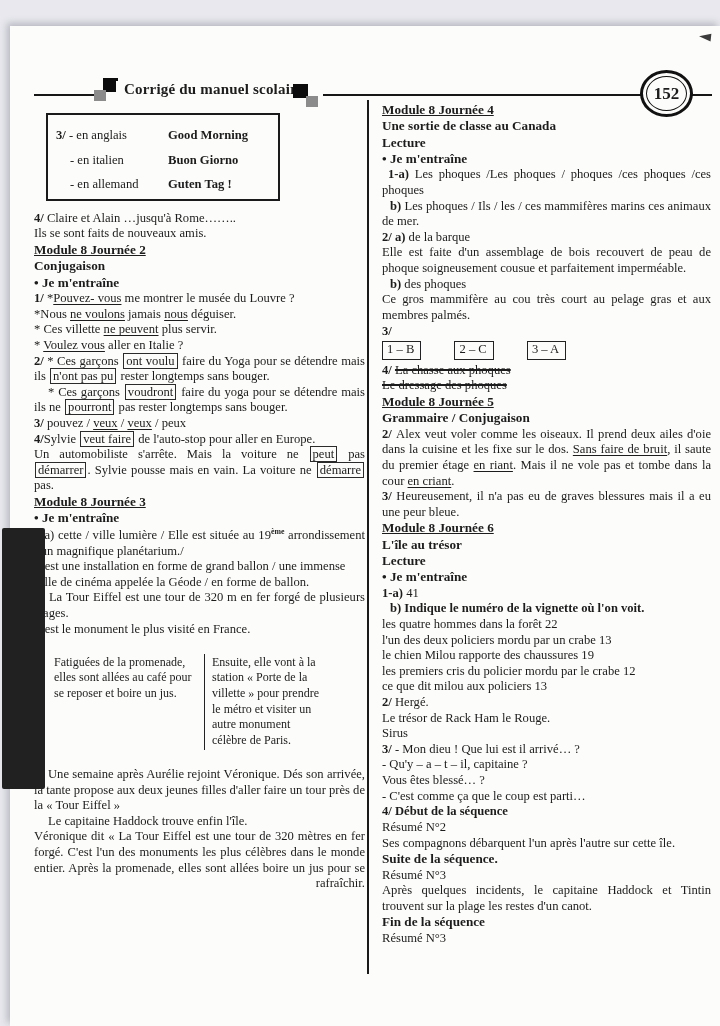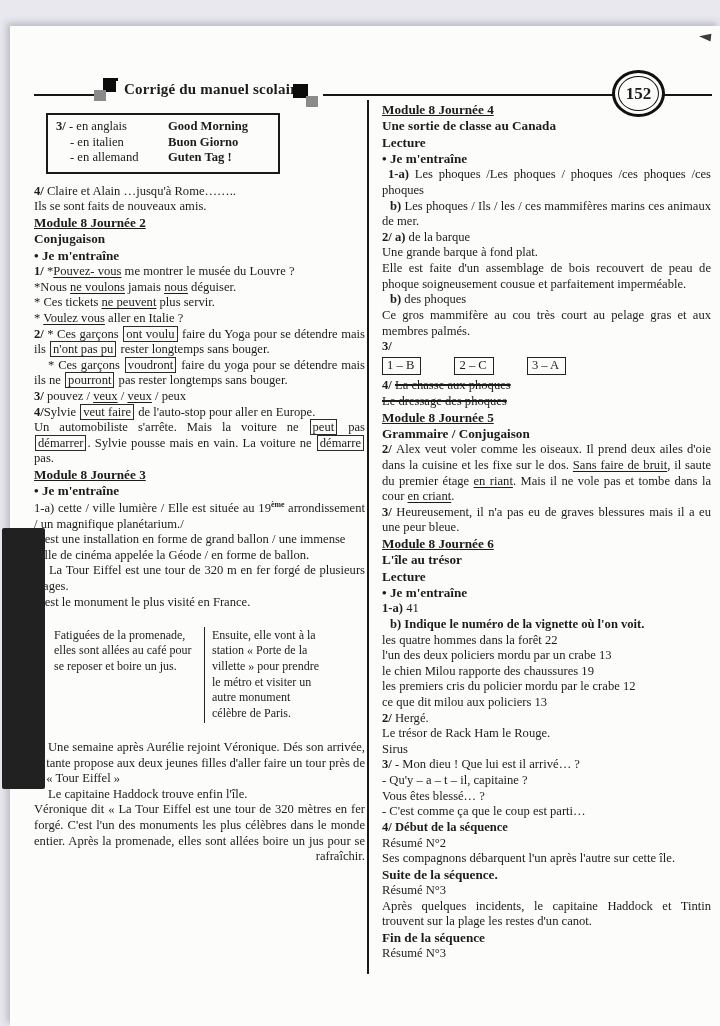--- a/index.html
+++ b/index.html
@@ -26,21 +26,21 @@
   .orn-left  .sq-gray  { left:0; top:12px; }
   .orn-right { left:283px; top:58px; }
   .orn-right .sq-black { left:0; top:0; }
   .orn-right .sq-gray  { left:13px; top:12px; }
   .doc-title {
     position:absolute; left:106px; top:55px;
     font-size:15px; font-weight:bold; letter-spacing:.2px;
     background:#fcfcfa; padding:0 8px 2px 8px; white-space:nowrap;
   }
   .pagenum {
-    position:absolute; left:602px; top:44px; width:53px; height:47px;
+    position:absolute; left:630px; top:44px; width:53px; height:47px;
     border:3px solid #111; border-radius:50%; background:#fcfcfa;
     display:flex; align-items:center; justify-content:center;
   }
   .pagenum-inner {
     width:41px; height:35px; border:1.5px solid #111; border-radius:50%;
     display:flex; align-items:center; justify-content:center;
     font-weight:bold; font-size:17px;
   }
   .cursor-arrow {
     position:absolute; left:699px; top:33px; width:0; height:0;
@@ -72,21 +72,21 @@
   .sg-b  { font-weight:bold; }
   .sg-u  { text-decoration:underline; text-underline-offset:2px; }
   .sg-st { text-decoration:line-through; text-decoration-thickness:2px; }
   .sg-bx { border:1.5px solid #2b2b2b; padding:0 2px; margin:0 1px; }
   .sg-sup{ vertical-align:super; font-size:.62em; font-weight:bold; }
   
   .ansbox {
     border:2px solid #1a1a1a; width:234px; margin:5px 0 10px 12px;
     padding:4px 8px 6px 8px;
   }
-  .ansbox .row { display:flex; }
+  .ansbox .row { display:flex;margin-top:9px; }
   .ansbox .lang { width:112px; flex:none; }
   .ansbox .lang.shift { padding-left:14px; }
   .ansbox .word { font-weight:bold; }
   
   .cbox { display:flex; width:278px; margin:1px 0 1px 20px; }
   .cbox .cell { font-size:12px; line-height:1.3; padding:1px 7px 2px 0; }
   .cbox .cell-l { width:150px; flex:none; }
   .cbox .cell-r { border-left:1.5px solid #222; padding-left:7px; width:128px; }
   
   .pairrow { margin:2px 0 3px 0; }
@@ -136,21 +136,21 @@
 
       <p><span class="sg-b">4/ </span><span>Claire et Alain …jusqu'à Rome……..</span></p>
       <p>Ils se sont faits de nouveaux amis.</p>
 
       <p class="mod">Module 8 Journée 2</p>
       <p class="sub">Conjugaison</p>
       <p class="sub">• Je m'entraîne</p>
 
       <p><span class="sg-b">1/ </span><span>*</span><span class="sg-u">Pouvez- vous</span><span> me montrer le musée du Louvre ?</span></p>
       <p class="ind10"><span>*Nous </span><span class="sg-u">ne voulons</span><span> jamais </span><span class="sg-u">nous</span><span> déguiser.</span></p>
-      <p class="ind10"><span>* Ces tickets </span><span class="sg-u">ne peuvent</span><span> plus servir.</span></p>
+      <p class="ind10"><span>* Ces villette </span><span class="sg-u">ne peuvent</span><span> plus servir.</span></p>
       <p class="ind10"><span>* </span><span class="sg-u">Voulez vous</span><span> aller en Italie ?</span></p>
 
       <p class="just"><span class="sg-b">2/ </span><span>* Ces garçons </span><span class="sg-bx">ont voulu</span><span> faire du Yoga pour se détendre mais ils </span><span class="sg-bx">n'ont pas pu</span><span> rester longtemps sans bouger.</span></p>
       <p class="just tindent"><span>* Ces garçons </span><span class="sg-bx">voudront</span><span> faire du yoga pour se détendre mais ils ne </span><span class="sg-bx">pourront</span><span> pas rester longtemps sans bouger.</span></p>
 
       <p><span class="sg-b">3/ </span><span>pouvez / </span><span class="sg-u">veux</span><span> / </span><span class="sg-u">veux</span><span> / peux</span></p>
 
       <p class="just"><span class="sg-b">4/</span><span>Sylvie </span><span class="sg-bx">veut faire</span><span> de l'auto-stop pour aller en Europe.</span></p>
       <p class="just"><span>Un automobiliste s'arrête. Mais la voiture ne </span><span class="sg-bx">peut</span><span> pas </span><span class="sg-bx">démarrer</span><span>. Sylvie pousse mais en vain. La voiture ne </span><span class="sg-bx">démarre</span><span> pas.</span></p>
 
@@ -177,21 +177,20 @@
     <div class="col col-right">
 
       <p class="mod">Module 8 Journée 4</p>
       <p class="sub">Une sortie de classe au Canada</p>
       <p class="sub">Lecture</p>
       <p class="sub">• Je m'entraîne</p>
 
       <p class="just" style="text-indent:6px"><span class="sg-b">1-a) </span><span>Les phoques /Les phoques / phoques /ces phoques /ces phoques</span></p>
       <p class="just" style="text-indent:8px"><span class="sg-b">b) </span><span>Les phoques / Ils / les / ces mammifères marins ces animaux de mer.</span></p>
       <p><span class="sg-b">2/ a) </span><span>de la barque</span></p>
-      <p>Une grande barque à fond plat.</p>
       <p class="just">Elle est faite d'un assemblage de bois recouvert de peau de phoque soigneusement cousue et parfaitement imperméable.</p>
       <p style="text-indent:8px"><span class="sg-b">b) </span><span>des phoques</span></p>
       <p class="just">Ce gros mammifère au cou très court au pelage gras et aux membres palmés.</p>
 
       <p><span class="sg-b">3/</span></p>
       <div class="pairrow">
         <span class="pairbox">1 – B</span>
         <span class="pairbox">2 – C</span>
         <span class="pairbox">3 – A</span>
       </div>

